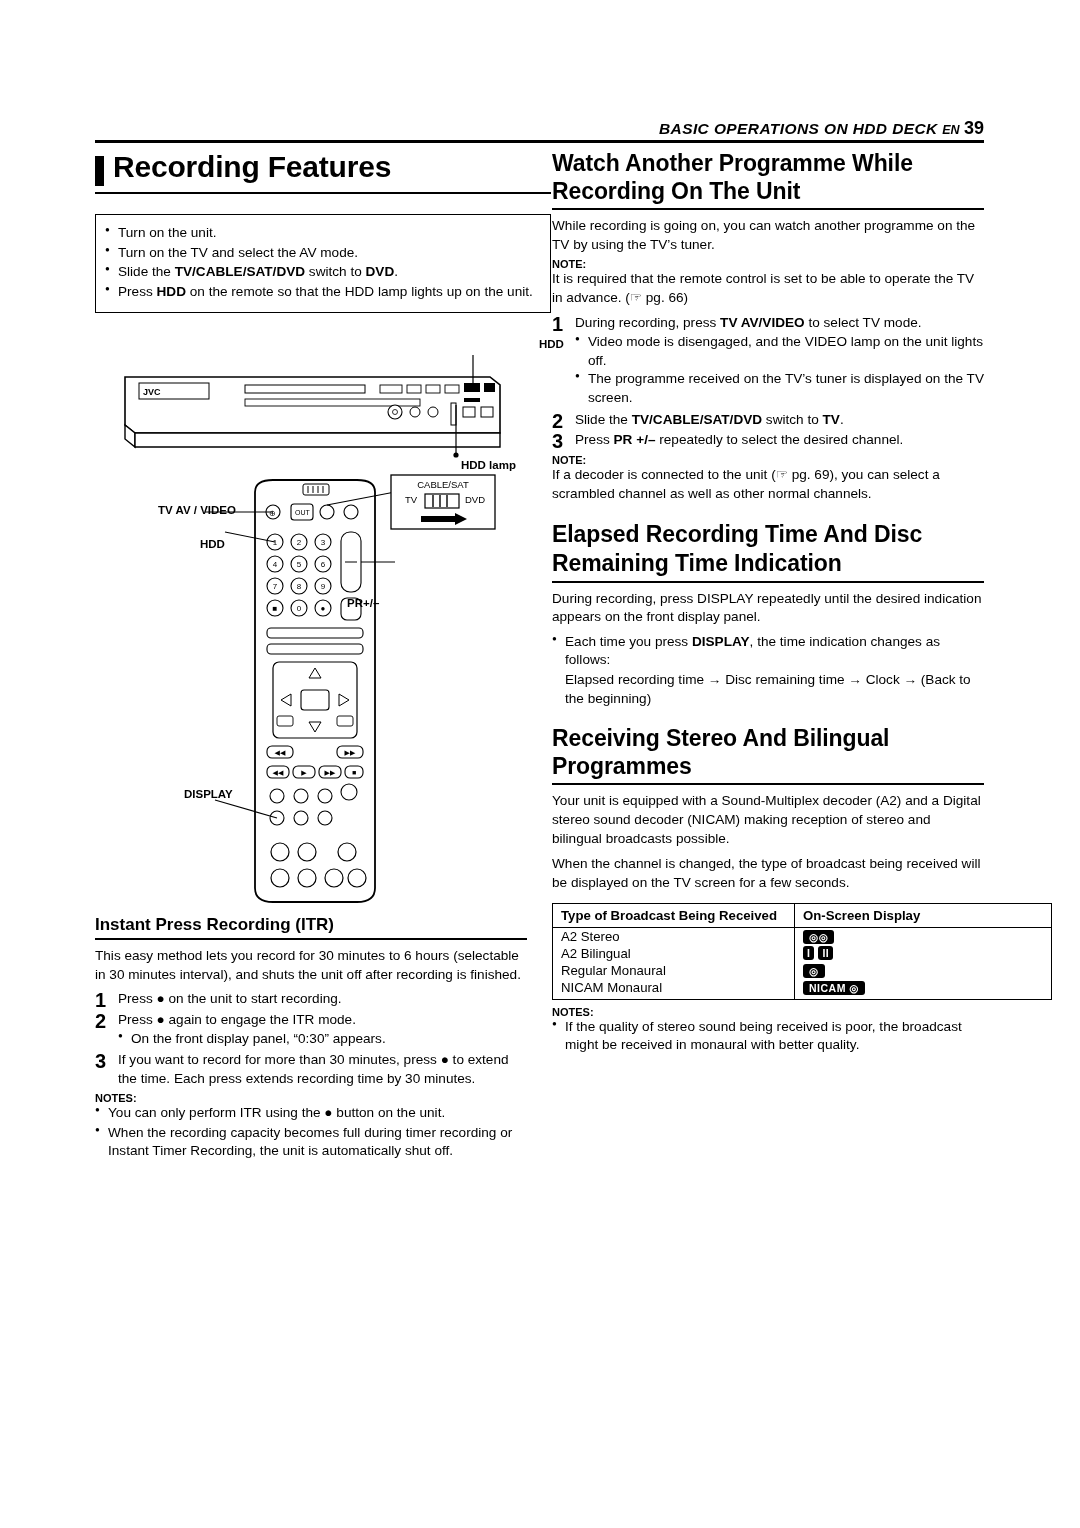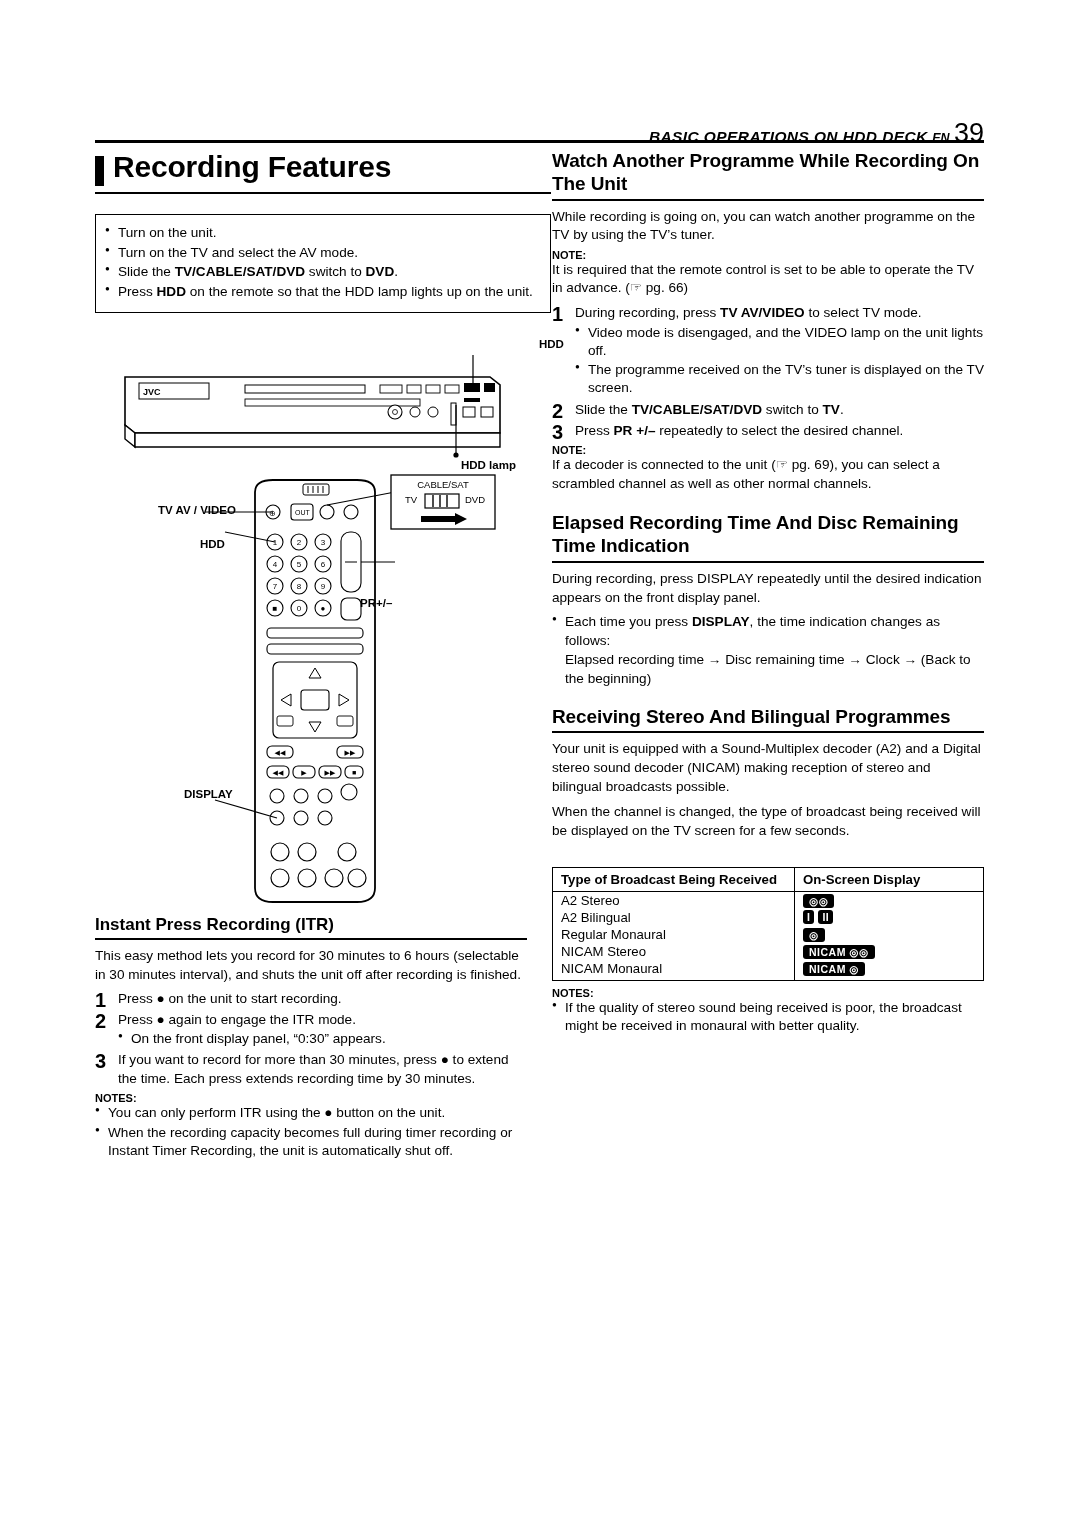--- a/index.html
+++ b/index.html
@@ -15,37 +15,37 @@
   
   .page-header {
     position: absolute; left: 0; right: 0; top: 118px;
     text-align: right; padding-right: 96px;
   }
   .page-header .hdr-text {
     font-style: italic; font-weight: bold; font-size: 15.5px;
     letter-spacing: .4px;
   }
   .page-header .hdr-en { font-style: italic; font-weight: bold; font-size: 12.5px; text-align: center; }
-  .page-header .hdr-num { font-weight: normal; font-size: 27px; font-style: normal; margin-top: 36px; }
+  .page-header .hdr-num { font-weight: bold; font-size: 18px; font-style: normal; margin-top: 36px; }
 
   
   .col-left  { position: absolute; left: 95px;  top: 150px; width: 456px; }
   .col-right { position: absolute; left: 552px; top: 150px; width: 432px; }
 
   
   h1.main-title {
     font-size: 30px; font-weight: bold; margin: 0; padding: 0 0 6px 18px;
     letter-spacing: -0.2px;
   }
   .title-wrap { position: relative; border-bottom: 2.5px solid #000; padding-bottom: 2px; }
   .title-bar {
     position: absolute; left: 0; top: 6px; width: 9px; height: 30px; background: #000;
   }
   h2.sec-title {
-    font-size: 19px; font-weight: bold; margin: 0 0 3px 0; padding-bottom: 3px;
+    font-size: 23px; font-weight: bold; margin: 0 0 3px 0; padding-bottom: 3px;
     border-bottom: 2px solid #000; line-height: 1.2; letter-spacing: -0.1px;
   }
   h2.sec-title.two-line { line-height: 1.25; }
   h3.sub-title {
     font-size: 17px; font-weight: bold; margin: 0 0 4px 0; padding-bottom: 3px;
     border-bottom: 2px solid #000;
   }
 
   
   p, li, div.txt { font-size: 13.6px; line-height: 1.37; }
@@ -74,21 +74,21 @@
   .sub-bullets li:before {
     content: "\25CF"; position: absolute; left: 0; top: 1px; font-size: 8px;
   }
   .notes-label { font-weight: bold; font-size: 11px; margin-top: 4px; }
   b, strong { font-weight: bold; }
 
   .label-small { font-size: 11.5px; font-weight: bold; }
 
   
   table.bc {
-    border-collapse: collapse; width: 432px; margin-top: 26px;
+    border-collapse: collapse; width: 500px; margin-top: 10px;
     border: 1.3px solid #000;
   }
   table.bc th, table.bc td {
     border: 1.3px solid #000; padding: 4px 8px; text-align: left;
     font-size: 13.2px; vertical-align: middle;
   }
   table.bc th { font-weight: bold; }
   table.bc td.nb { border-top: none; border-bottom: none; padding-top: 1px; padding-bottom: 1px; }
   .osd-pill {
     display: inline-block; background: #000; color: #fff; font-size: 10.5px;
@@ -273,21 +273,21 @@
       <text x="370" y="33" font-size="9.5" font-family="Liberation Sans">DVD</text>
       <rect x="330" y="24" width="34" height="14" fill="#fff" stroke="#000" stroke-width="1.2"></rect>
       <line x1="338" y1="25" x2="338" y2="37" stroke="#000" stroke-width="1.4"></line>
       <line x1="345" y1="25" x2="345" y2="37" stroke="#000" stroke-width="1.4"></line>
       <line x1="352" y1="25" x2="352" y2="37" stroke="#000" stroke-width="1.4"></line>
       <polygon points="326,46 360,46 360,52 326,52" fill="#000"></polygon>
       <polygon points="360,43 372,49 360,55" fill="#000"></polygon>
     </svg>
     <div class="label-small" style="position:absolute;left:63px;top:34px;">TV AV / VIDEO</div>
     <div class="label-small" style="position:absolute;left:105px;top:68px;">HDD</div>
-    <div class="label-small" style="position:absolute;left:265px;top:127px;">PR+/–</div>
+    <div class="label-small" style="position:absolute;left:252px;top:127px;">PR+/–</div>
     <div class="label-small" style="position:absolute;left:89px;top:318px;">DISPLAY</div>
   </div>
 
   <div style="position:absolute;left:95px;top:915px;width:432px;">
     <h3 class="sub-title">Instant Press Recording (ITR)</h3>
     <p class="para">This easy method lets you record for 30 minutes to 6 hours (selectable in 30 minutes interval), and shuts the unit off after recording is finished.</p>
     <ul class="numlist">
       <li>
         <span class="num">1</span>
         <span>Press ● on the unit to start recording.</span>
@@ -371,26 +371,20 @@
           </span>
         </td>
       </tr>
       <tr>
         <td class="nb">Regular Monaural</td>
         <td class="nb">
           <span class="osd-pill">◎</span>
         </td>
       </tr>
       <tr>
-        <td class="nb">NICAM Stereo</td>
-        <td class="nb">
-          <span class="osd-pill">NICAM ◎◎</span>
-        </td>
-      </tr>
-      <tr>
         <td class="nb" style="border-bottom:1.3px solid #000;padding-bottom:4px;">NICAM Monaural</td>
         <td class="nb" style="border-bottom:1.3px solid #000;padding-bottom:4px;">
           <span class="osd-pill">NICAM ◎</span>
         </td>
       </tr>
     </tbody>
       </table>
 
     <div class="notes-label" style="margin-top:6px;">NOTES:</div>
     <ul class="bullets">

